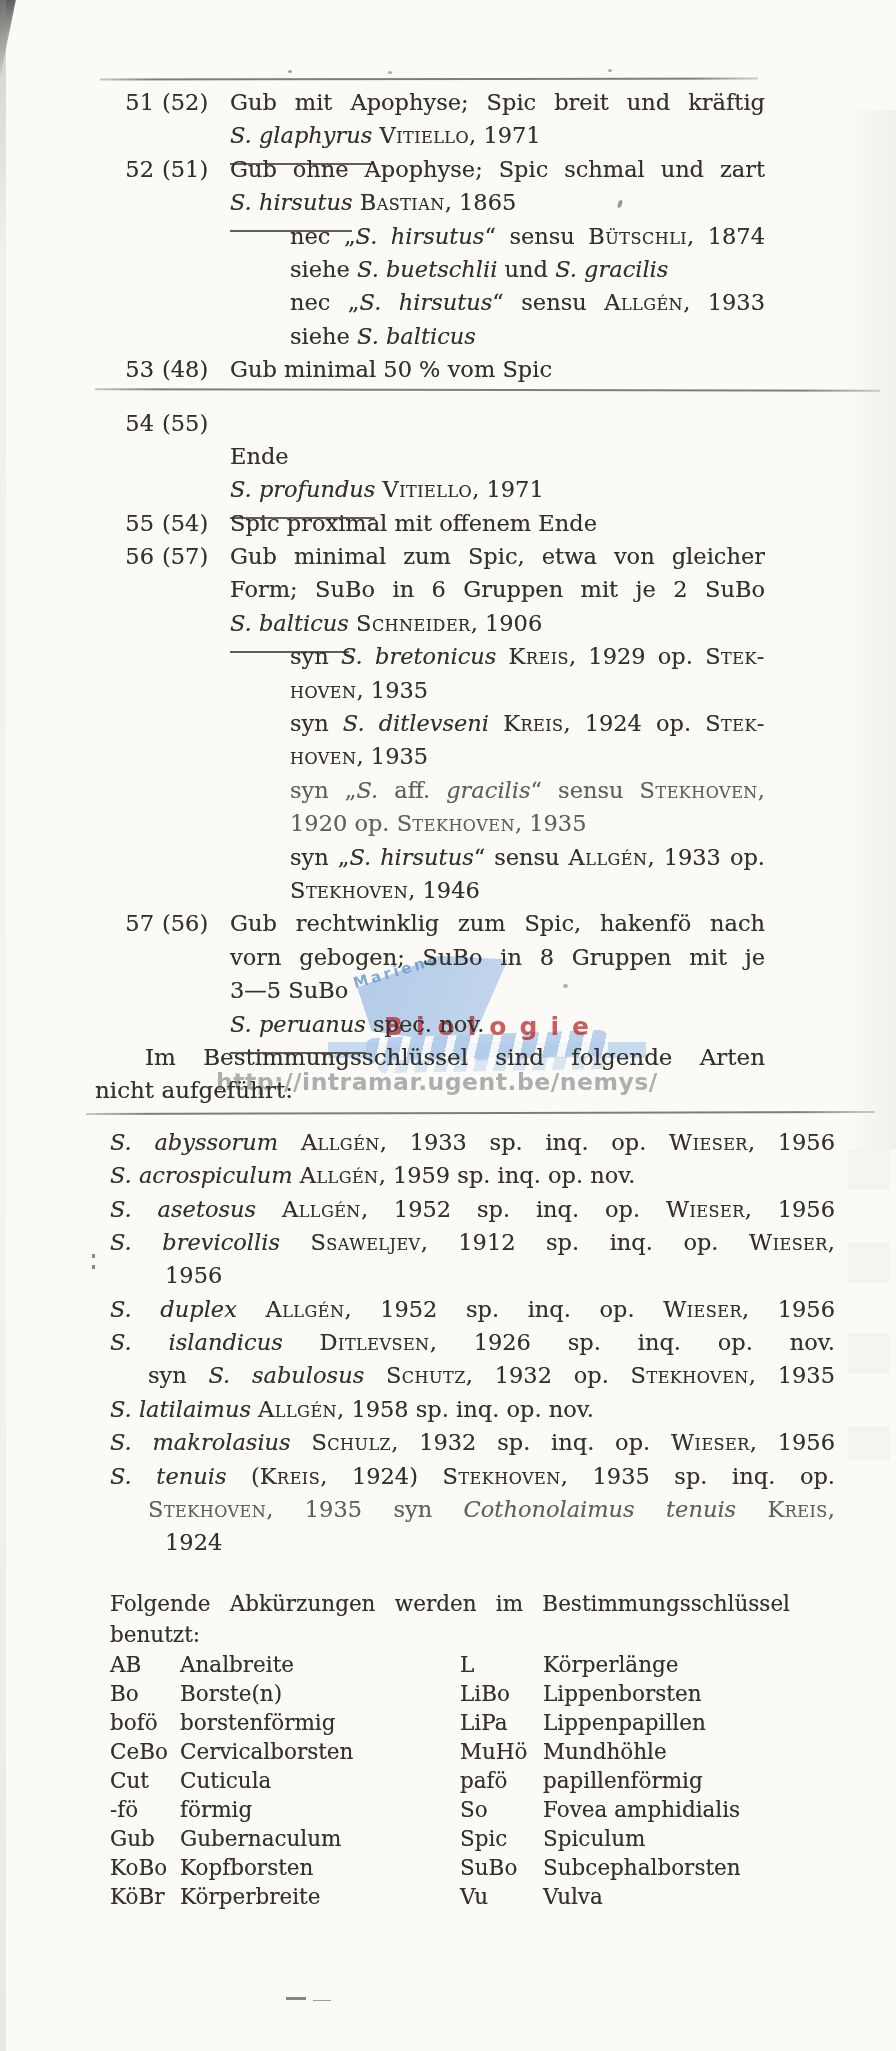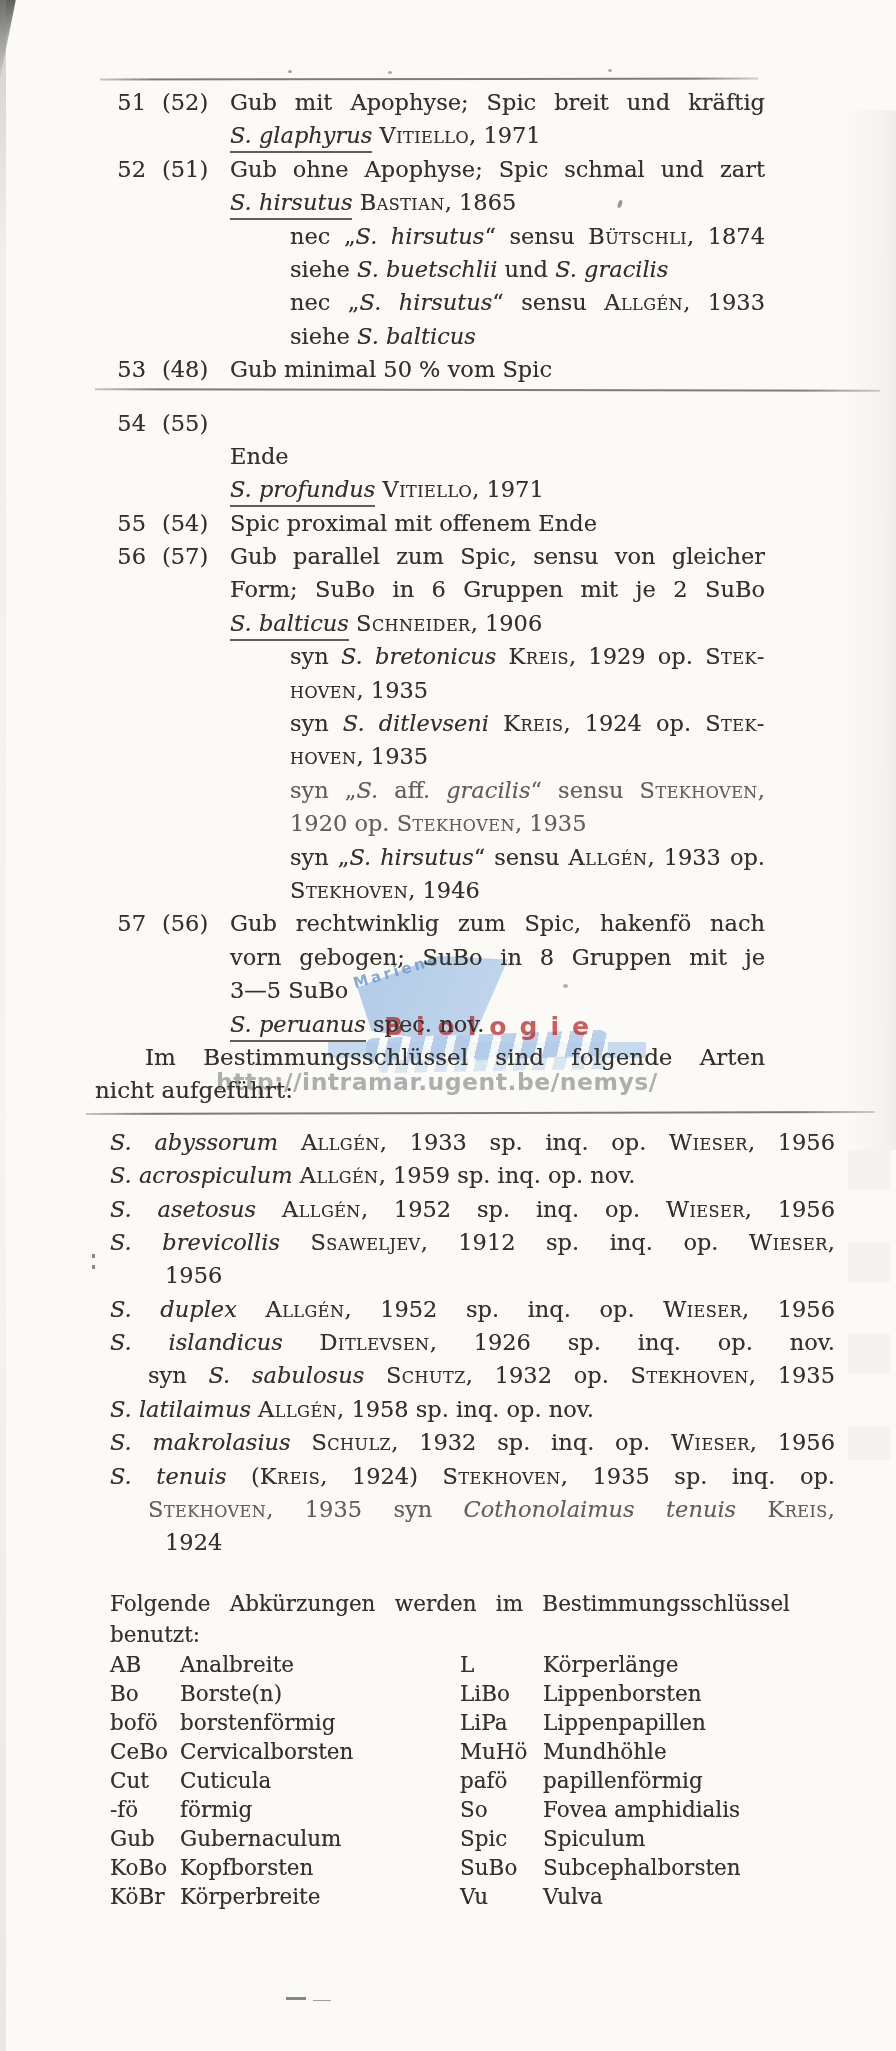--- a/index.html
+++ b/index.html
@@ -58,34 +58,34 @@
   
   .content{position:absolute;left:0;top:78px;width:896px;z-index:2;}
   .content, .content *{text-shadow:0 0 .4px rgba(45,42,36,.5);}
 
   .rule{height:2px;background:linear-gradient(to right,rgba(110,107,100,.35),#807d76 8%,#807d76 90%,rgba(110,107,100,.3));}
   .rule-top{margin-left:100px;width:658px;margin-bottom:6px;transform:rotate(-.08deg);}
   .rule-mid{margin:2px 0 16px 95px;width:785px;transform:rotate(.12deg);}
   .rule-3{margin:4px 0 12px 86px;width:789px;transform:rotate(-.15deg);}
 
   .kline,.sline{position:relative;height:33.4px;line-height:33.4px;font-size:22.5px;}
-  .knum{position:absolute;left:108px;width:38px;text-align:right;}
+  .knum{position:absolute;left:116px;width:38px;text-align:right;}
   .kref{position:absolute;left:162px;}
   .ltext{position:absolute;top:0;white-space:normal;}
   .kline .i0{left:230px;right:131px;}
   .kline .i1{left:290px;right:131px;}
   .sline .i0{left:110px;right:61px;}
   .sline .i1{left:148px;right:61px;}
   .sline .i2{left:165px;right:61px;}
   .j{text-align:justify;text-align-last:justify;}
   .faint{opacity:.76;filter:blur(.25px);}
 
   .it{font-style:italic;}
   .sc{font-variant:small-caps;letter-spacing:.5px;}
-  .und{border-bottom:2.5px solid rgba(70,65,58,.85);padding-bottom:3px;}
+  .und{border-bottom:2.5px solid rgba(70,65,58,.85);padding-bottom:15px;}
 
   .para-line{margin-left:95px;width:670px;height:33.4px;line-height:33.4px;font-size:23px;}
   .pj{text-align:justify;text-align-last:justify;text-indent:50px;}
 
   .abbr-intro{margin-top:28px;}
   .abbr-line{margin-left:110px;width:680px;height:31px;line-height:31px;font-size:21.5px;}
   .aj{text-align:justify;text-align-last:justify;}
 
   .arow{position:relative;height:29px;line-height:29px;font-size:21.5px;}
   .arow span{position:absolute;top:0;}
@@ -171,21 +171,21 @@
         </div>
         <div class="kline">
           <div class="ltext i0"><span class="it und">S. profundus</span><span> </span><span class="sc">Vitiello</span><span>, 1971</span></div>
         </div>
         <div class="kline">
           <div class="ltext i0"><span>Spic proximal mit offenem Ende</span></div>
           <span class="knum">55</span>
           <span class="kref">(54)</span>
         </div>
         <div class="kline">
-          <div class="ltext i0 j"><span>Gub parallel zum Spic, sensu von gleicher</span></div>
+          <div class="ltext i0 j"><span>Gub minimal zum Spic, etwa von gleicher</span></div>
           <span class="knum">56</span>
           <span class="kref">(57)</span>
         </div>
         <div class="kline">
           <div class="ltext i0 j"><span>Form; SuBo in 6 Gruppen mit je 2 SuBo</span></div>
         </div>
         <div class="kline">
           <div class="ltext i0"><span class="it und">S. balticus</span><span> </span><span class="sc">Schneider</span><span>, 1906</span></div>
         </div>
         <div class="kline">

